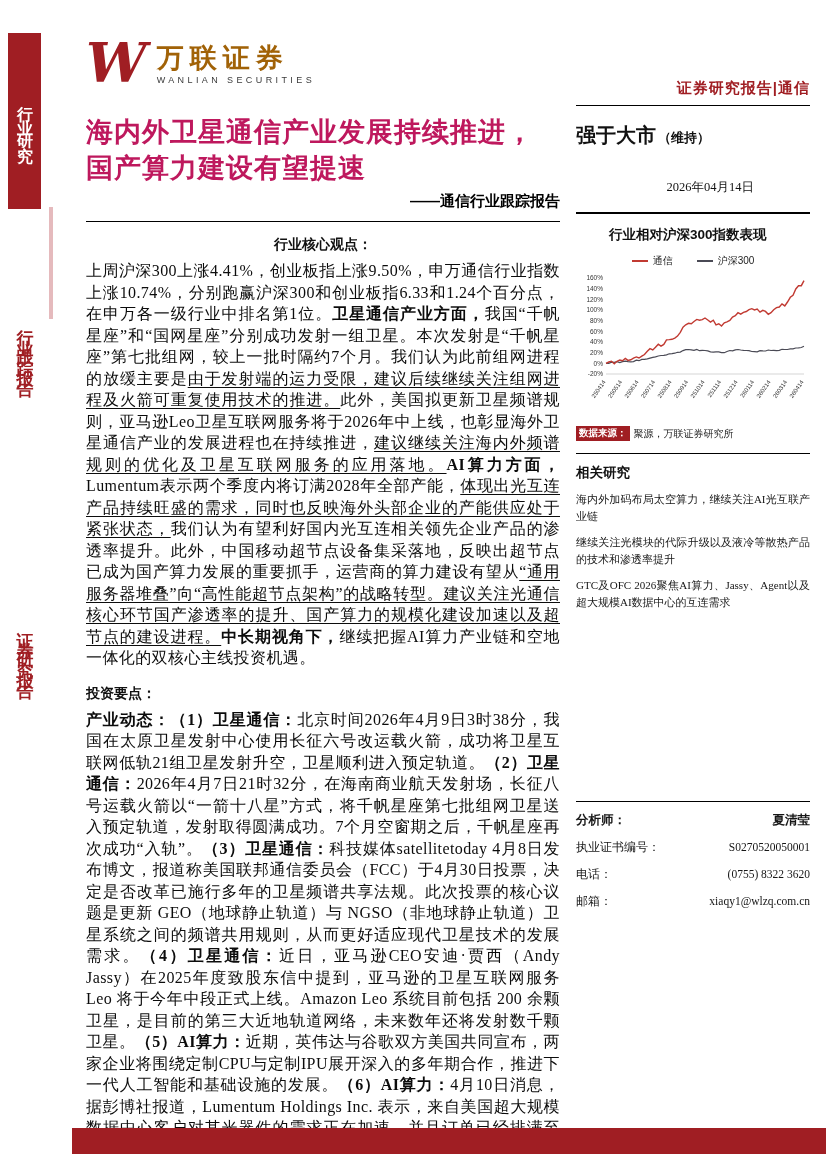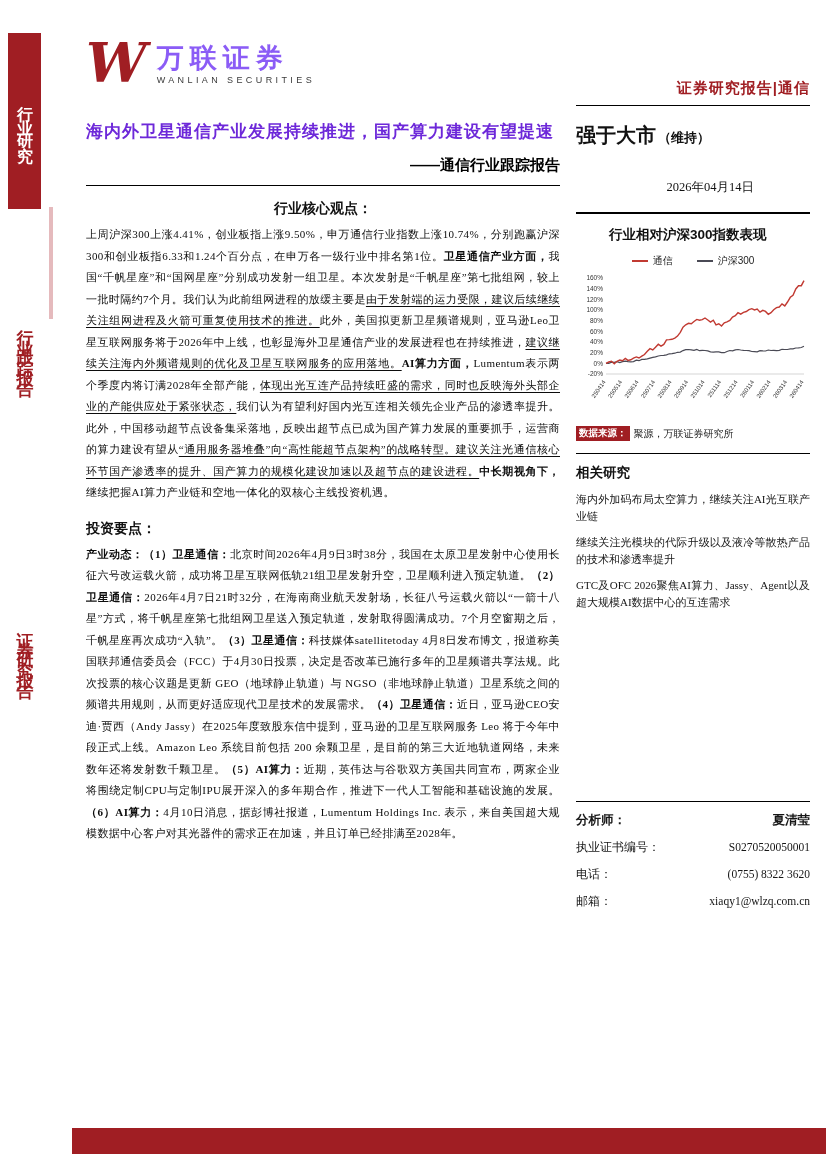--- a/index.html
+++ b/index.html
@@ -19,28 +19,28 @@
   .side-bottom{position:absolute;left:10px;top:618px;width:30px;display:flex;justify-content:center;}
   .side-bottom .v-text{color:var(--accent);font-size:17px;letter-spacing:10px;}
   .footer-bar{position:absolute;left:72px;right:0;top:1128px;height:26px;background:var(--accent);}
 
   
   .main-col{position:absolute;left:86px;top:36px;width:474px;height:1092px;overflow:hidden;}
   .logo-row{display:flex;align-items:flex-start;gap:10px;height:62px;}
   .logo-mark{font-family:"DejaVu Serif",serif;font-style:italic;font-weight:bold;
              font-size:54px;line-height:54px;color:var(--accent);}
   .logo-text{padding-top:8px;}
-  .logo-cn{font-size:27px;font-weight:bold;letter-spacing:6px;color:#8b5cf6;line-height:28px;}
+  .logo-cn{font-size:27px;font-weight:bold;letter-spacing:6px;color:#a16207;line-height:28px;}
   .logo-en{font-size:9px;letter-spacing:3.4px;color:#3a3a3a;margin-top:3px;}
-  .doc-title{margin-top:16px;font-size:17px;font-weight:bold;line-height:36px;letter-spacing:1px;color:#6d28d9;}
+  .doc-title{margin-top:16px;font-size:27px;font-weight:bold;line-height:36px;letter-spacing:1px;color:#be185d;}
   .doc-subtitle{margin-top:6px;text-align:right;font-size:15px;font-weight:bold;color:#000;}
   .main-divider{margin-top:10px;border-top:1.5px solid #000;}
   .core-heading{margin-top:14px;font-size:14px;font-weight:bold;
                 font-family:"Liberation Serif","DejaVu Serif",serif;text-align:center;}
-  .body-par{margin-top:6px;font-size:11px;line-height:21.5px;letter-spacing:0.4px;
+  .body-par{margin-top:6px;font-size:16px;line-height:21.5px;letter-spacing:0.4px;
             text-align:justify;font-family:"Liberation Serif","DejaVu Serif",serif;color:#0c0c0c;}
   .seg-b{font-weight:bold;}
   .seg-u{text-decoration:underline;text-underline-offset:3px;}
   .invest-heading{margin-top:16px;font-size:14px;font-weight:bold;
                   font-family:"Liberation Serif","DejaVu Serif",serif;}
 
   
   .right-col{position:absolute;left:576px;top:39px;width:234px;}
   .report-tag{margin-top:40px;text-align:right;color:var(--accent);font-weight:bold;
               font-size:15px;letter-spacing:1px;}

